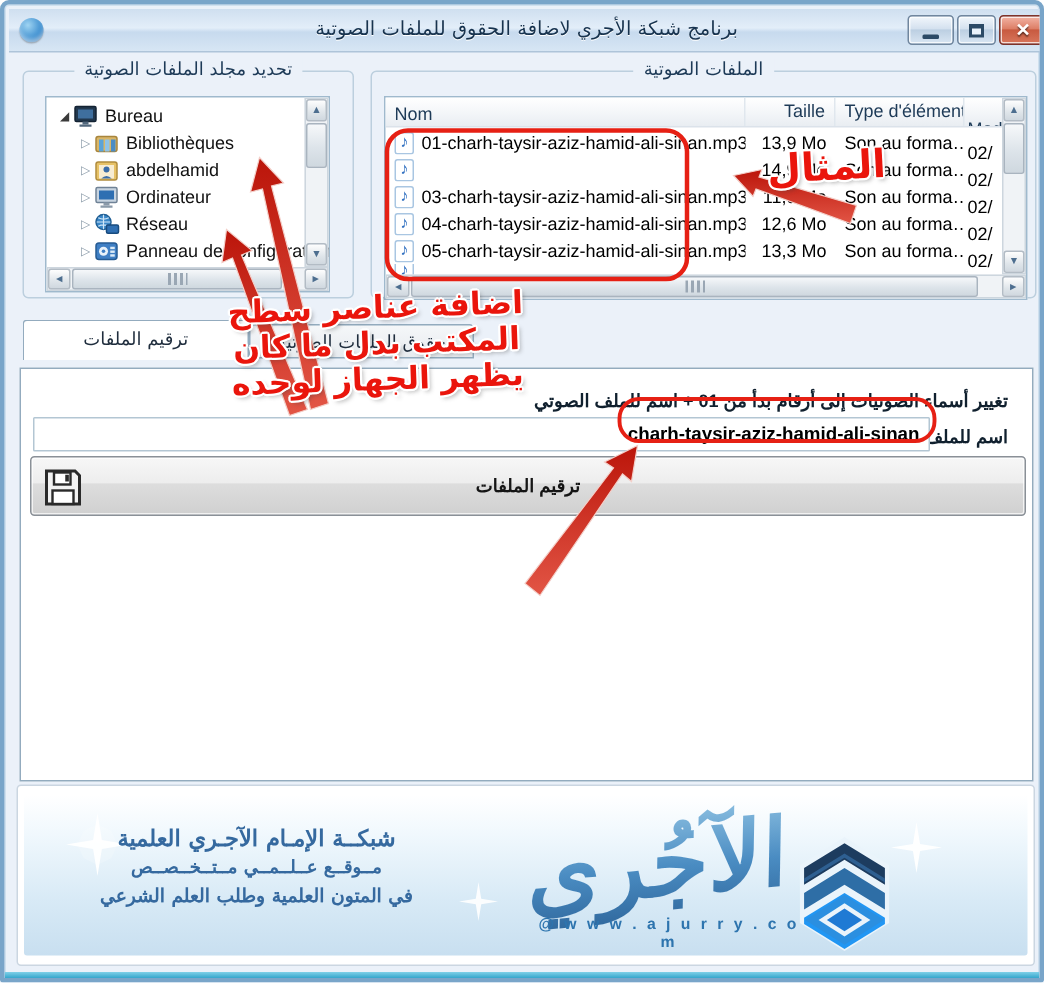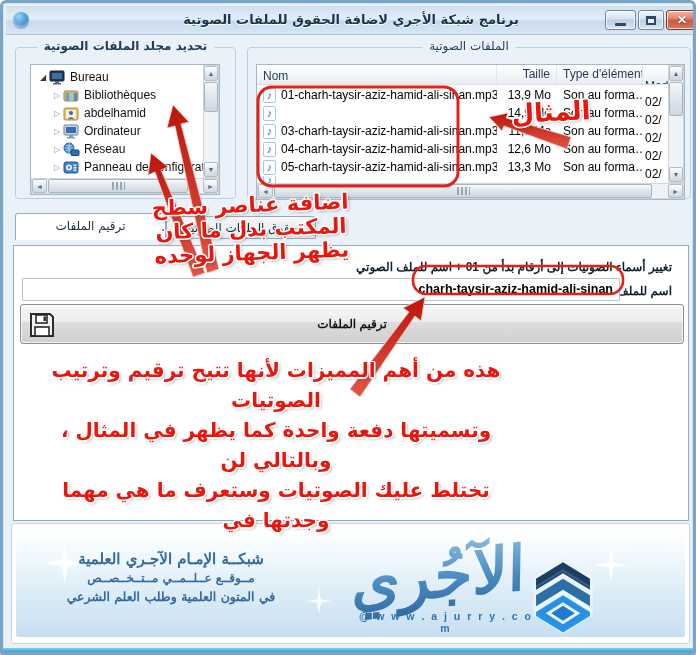--- a/index.html
+++ b/index.html
@@ -19,21 +19,21 @@
     background:linear-gradient(180deg,#7fd0e8,#35a6cc);
   }
 
   
   .titlebar{
     left:3px; top:3px; width:690px; height:29px;
     background:linear-gradient(180deg,#cfdff0 0%,#e3eef9 45%,#c7daee 55%,#d7e6f4 100%);
     border-bottom:1px solid #aec4d9;
   }
   .title-text{
-    width:100%; text-align:center; top:6px; font-size:13px; font-weight:bold;
+    width:100%; text-align:center; top:6px; font-size:13px; font-weight:normal;
     color:#17334f; text-shadow:0 1px 0 #ffffff;
     font-family:"DejaVu Sans", sans-serif;
   }
   .app-icon{
     left:7px; top:6px; width:16px; height:16px; border-radius:50%;
     background:radial-gradient(circle at 35% 30%, #9fd4f2, #3e8fd0 60%, #1f5e9c);
     box-shadow:inset 0 -2px 3px rgba(255,255,255,.5), 0 1px 1px rgba(0,0,0,.25);
   }
   .winbtn{
     top:4px; height:20px; border:1px solid #70869e; border-radius:3px;
@@ -206,21 +206,21 @@
       </div>
     <div class="abs winbtn btn-max">
         <div class="glyph-max"></div>
       </div>
     <div class="abs winbtn btn-close">
         <span class="glyph-x">✕</span>
       </div>
   </div>
 
   <div class="abs groupbox" style="left:12px; top:44px; width:221px; height:152px;">
-    <div class="abs grouplegend" style="left:50%; transform:translateX(-50%);font-weight:bold;">تحديد مجلد الملفات الصوتية</div>
+    <div class="abs grouplegend" style="left:50%; transform:translateX(-50%);">تحديد مجلد الملفات الصوتية</div>
     <div class="abs treebox">
 
       <div class="trow" style="left:6px; top:3px;">
         <span class="texp open">◢</span>
         <span class="ticon">
             <svg width="17" height="15">
               <rect x="1" y="1" width="14" height="10" rx="1" fill="#22384e" stroke="#132232"></rect>
               <rect x="3" y="3" width="10" height="6" fill="#3f6f9e"></rect>
               <rect x="6" y="11" width="4" height="2" fill="#51677c"></rect>
               <rect x="4" y="13" width="8" height="1.5" fill="#51677c"></rect>
@@ -432,25 +432,20 @@
     <polygon points="486,114 505,110 503,115 568,134 564,146 501,123 499,128" fill="url(#redg)" stroke="#f3cfc9" stroke-width="0.8"></polygon>
     <polygon points="422,294 400,305 406,309 347,386 357,394 412,313 418,318" fill="url(#redg)" stroke="#f3cfc9" stroke-width="0.8"></polygon>
   </svg>
 
   <div id="note-example" class="abs red-note">المثال</div>
   <div id="note-desktop" class="abs red-note">
     <div>اضافة عناصر سطح</div>
     <div>المكتب بدل ما كان</div>
     <div>يظهر الجهاز لوحده</div>
   </div>
-  <div id="note-feature" class="abs red-note">
-    <div>هذه من أهم المميزات لأنها تتيح ترقيم وترتيب الصوتيات</div>
-    <div>وتسميتها دفعة واحدة كما يظهر في المثال ، وبالتالي لن</div>
-    <div>تختلط عليك الصوتيات وستعرف ما هي مهما وجدتها في</div>
-  </div>
 
   <div class="abs banner">
     <div class="abs banner-inner">
 
       <svg class="abs sparkle" style="left:28px; top:12px;" width="42" height="42" viewBox="0 0 100 100">
         <path d="M50 0 L57 43 L100 50 L57 57 L50 100 L43 57 L0 50 L43 43 Z" fill="#ffffff" opacity="0.95"></path>
         <path d="M50 18 L72 28 L82 50 L72 72 L50 82 L28 72 L18 50 L28 28 Z" fill="#ffffff" opacity="0.18"></path>
       </svg>
       <svg class="abs sparkle" style="left:290px; top:58px;" width="26" height="26" viewBox="0 0 100 100">
         <path d="M50 0 L57 43 L100 50 L57 57 L50 100 L43 57 L0 50 L43 43 Z" fill="#ffffff" opacity="0.9"></path>

